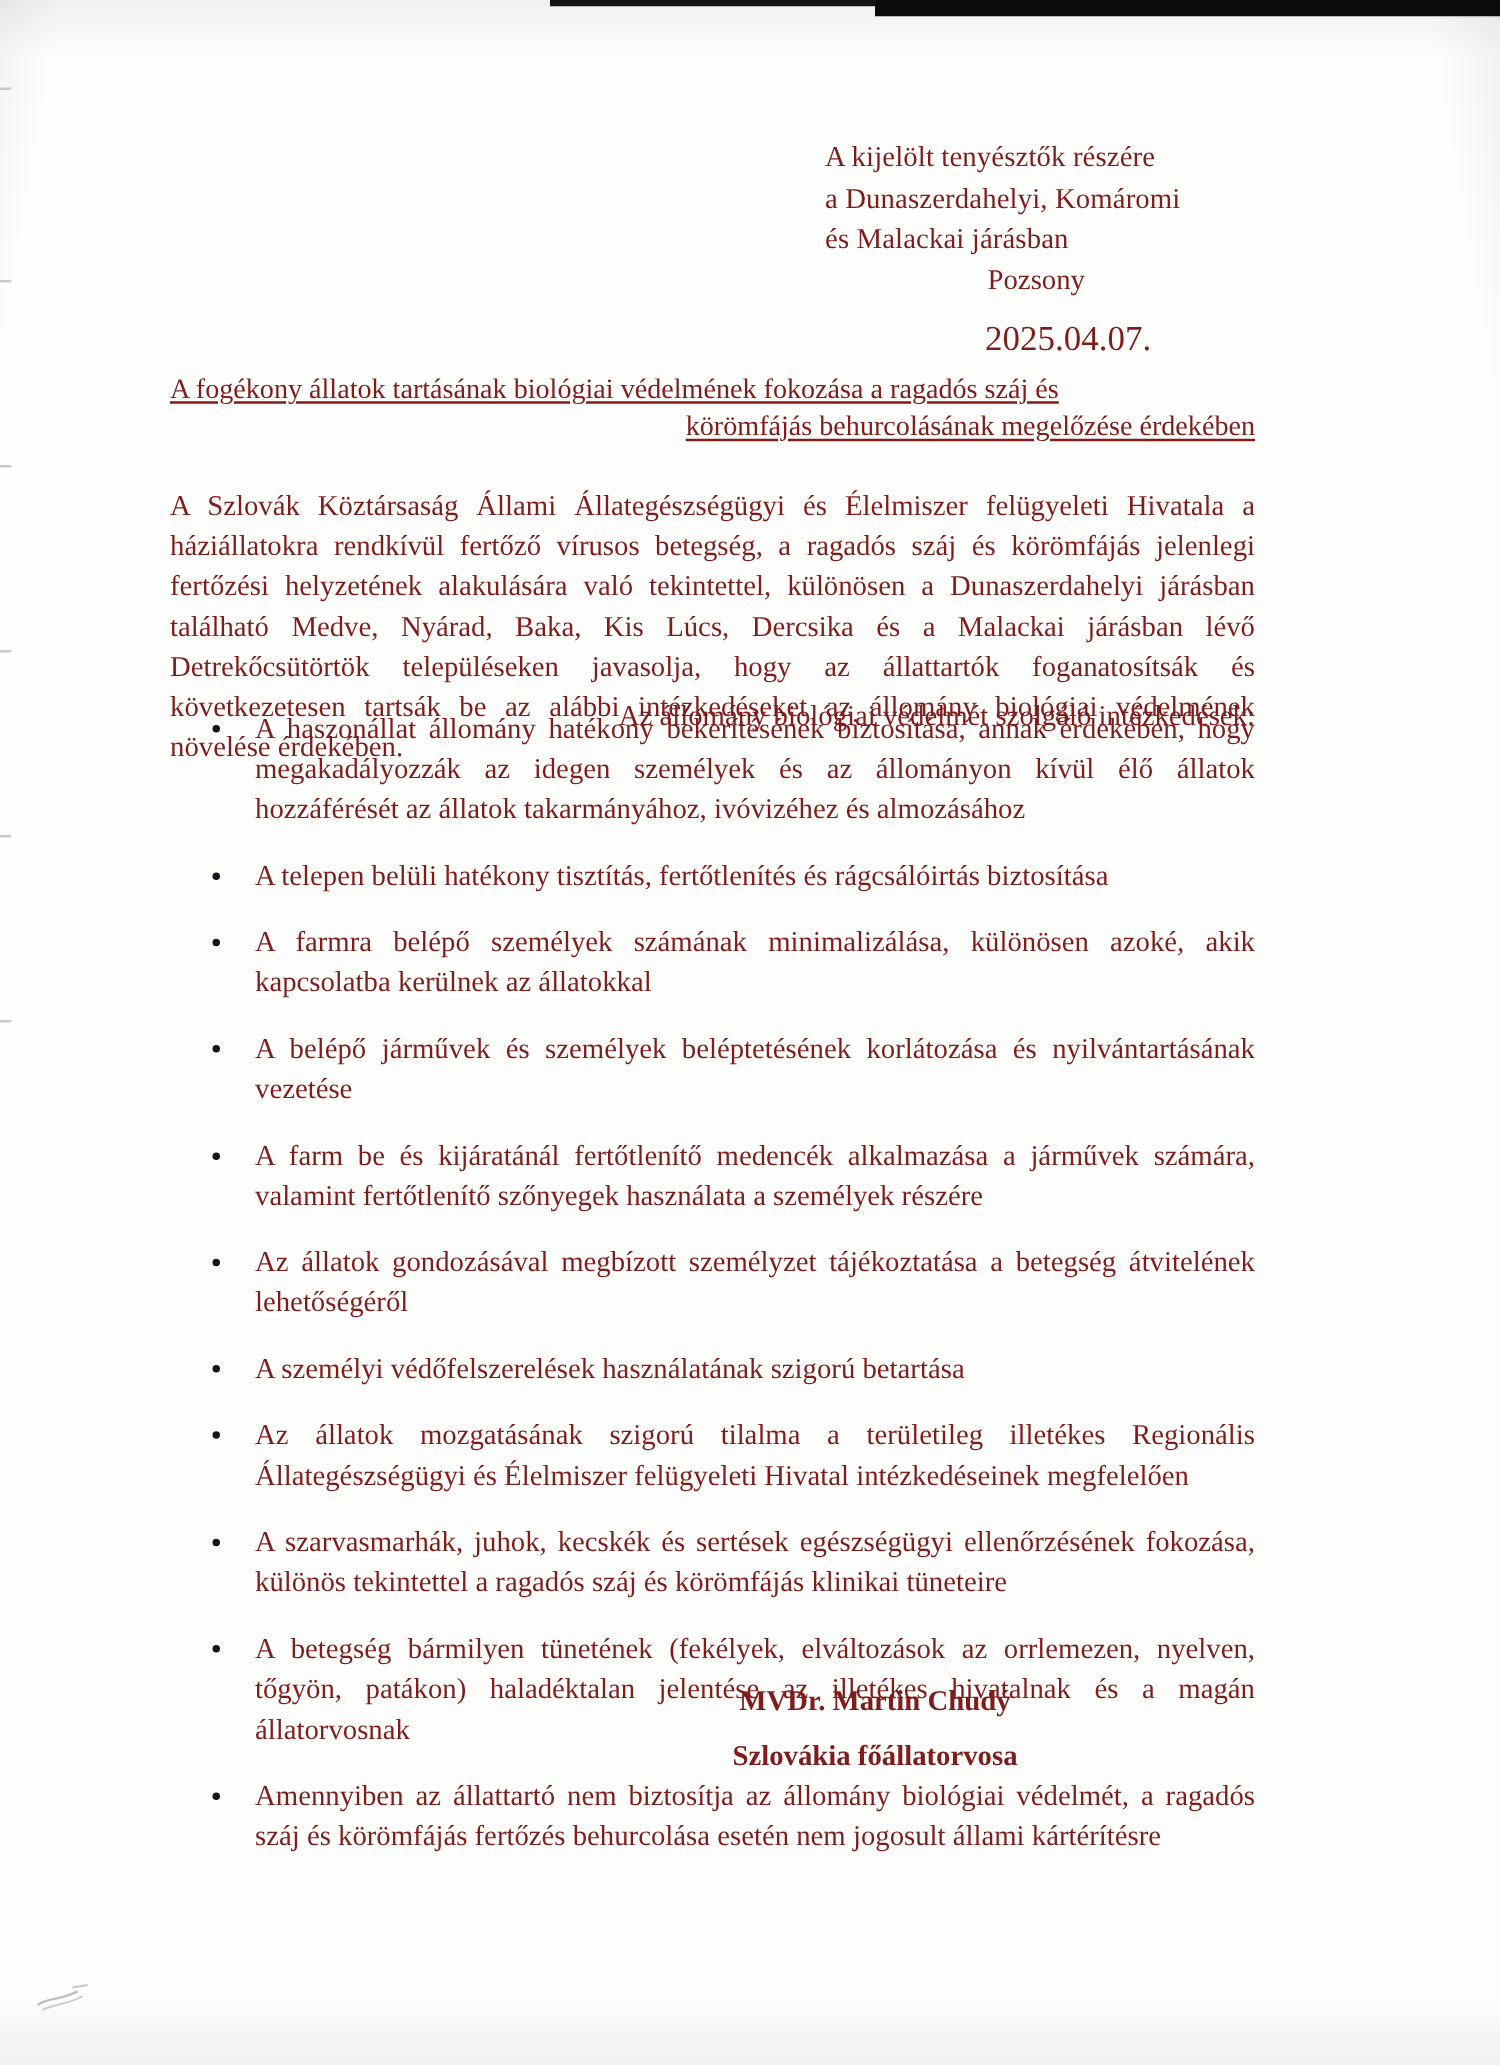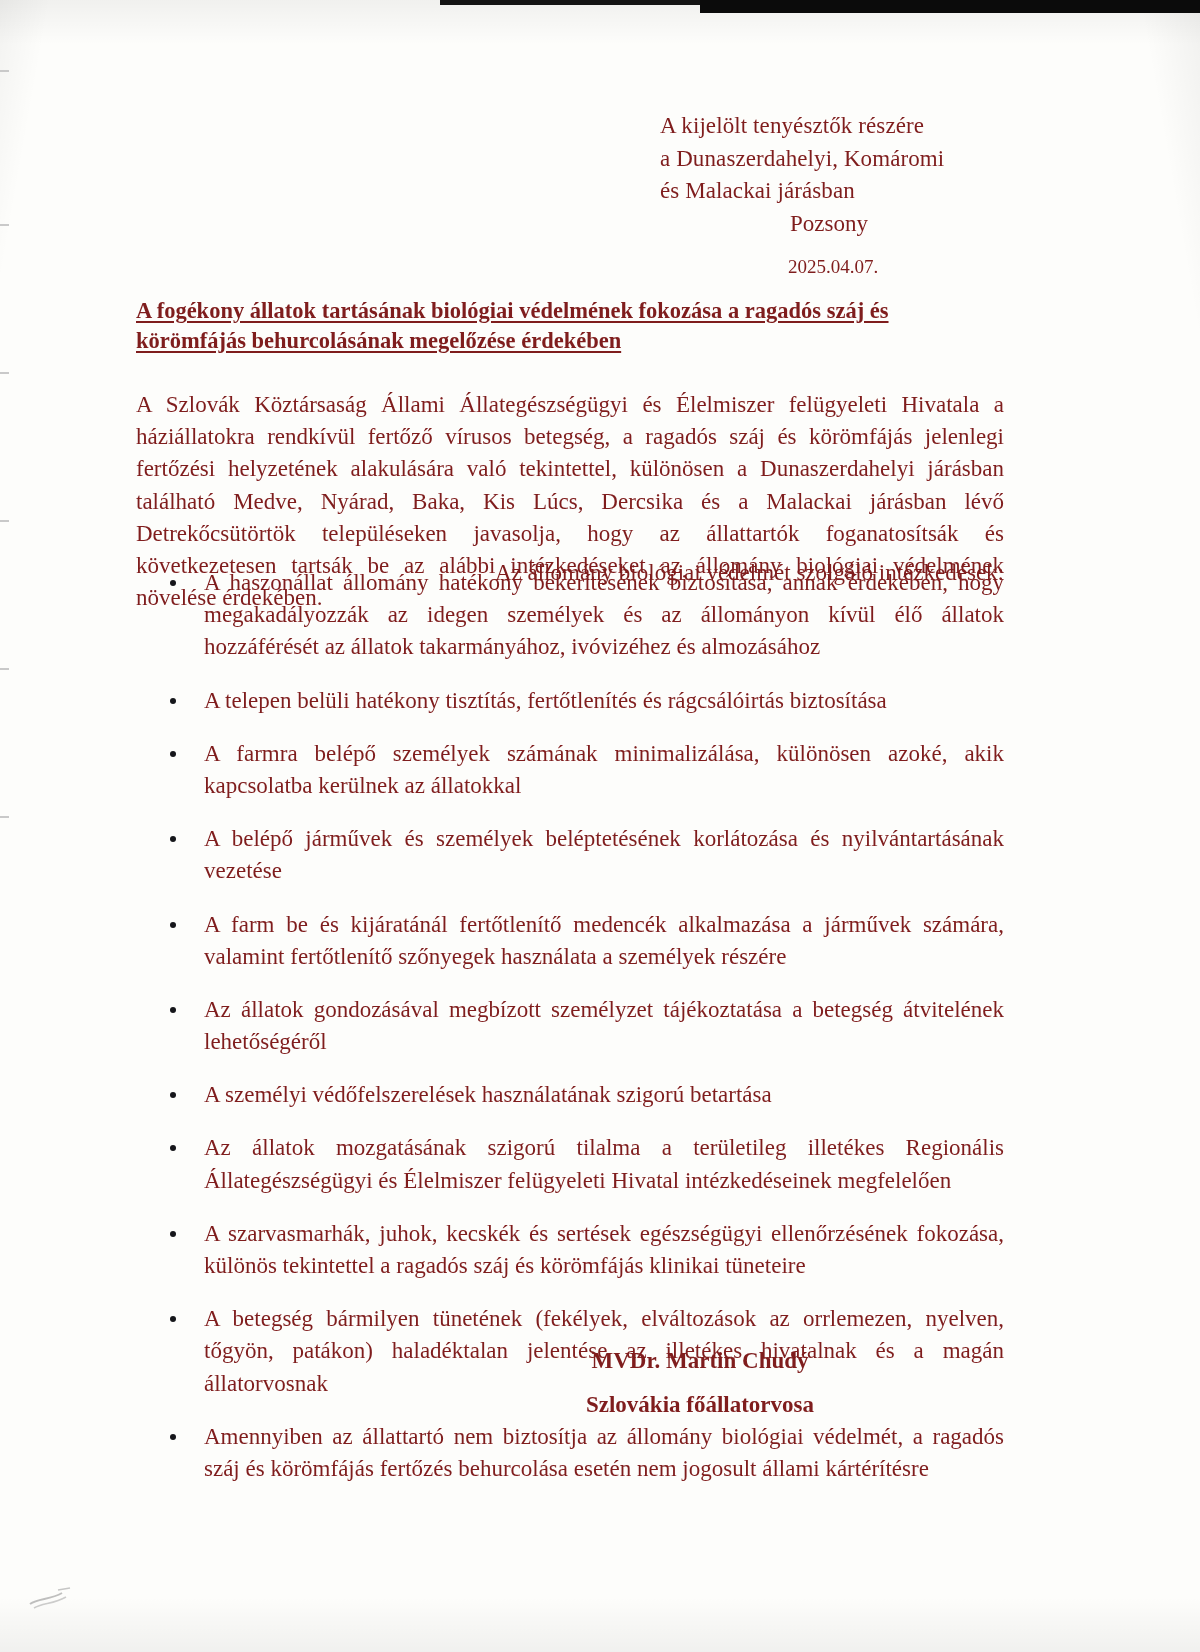--- a/index.html
+++ b/index.html
@@ -70,36 +70,36 @@
     letter-spacing: .1px;
   }
   .place {
     position: absolute;
     left: 790px; top: 211px;
     font-size: 23px;
   }
   .datev {
     position: absolute;
     left: 788px; top: 256px;
-    font-size: 19px;
+    font-size: 28px;
   }
 
   .doc-title {
     position: absolute;
     left: 136px; top: 296px;
     width: 868px;
     font-size: 22.5px;
-    font-weight: bold;
+    font-weight: normal;
     line-height: 1.33;
     text-align: justify;
     text-decoration: underline;
     text-underline-offset: 3px;
     text-decoration-thickness: 1.6px;
   }
-  .doc-title .l2 { display: block; text-align: left; }
+  .doc-title .l2 { display: block; text-align: right; }
 
   .para {
     position: absolute;
     left: 136px;
     width: 868px;
     font-size: 23px;
     line-height: 1.40;
     text-align: justify;
     text-justify: inter-word;
   }

